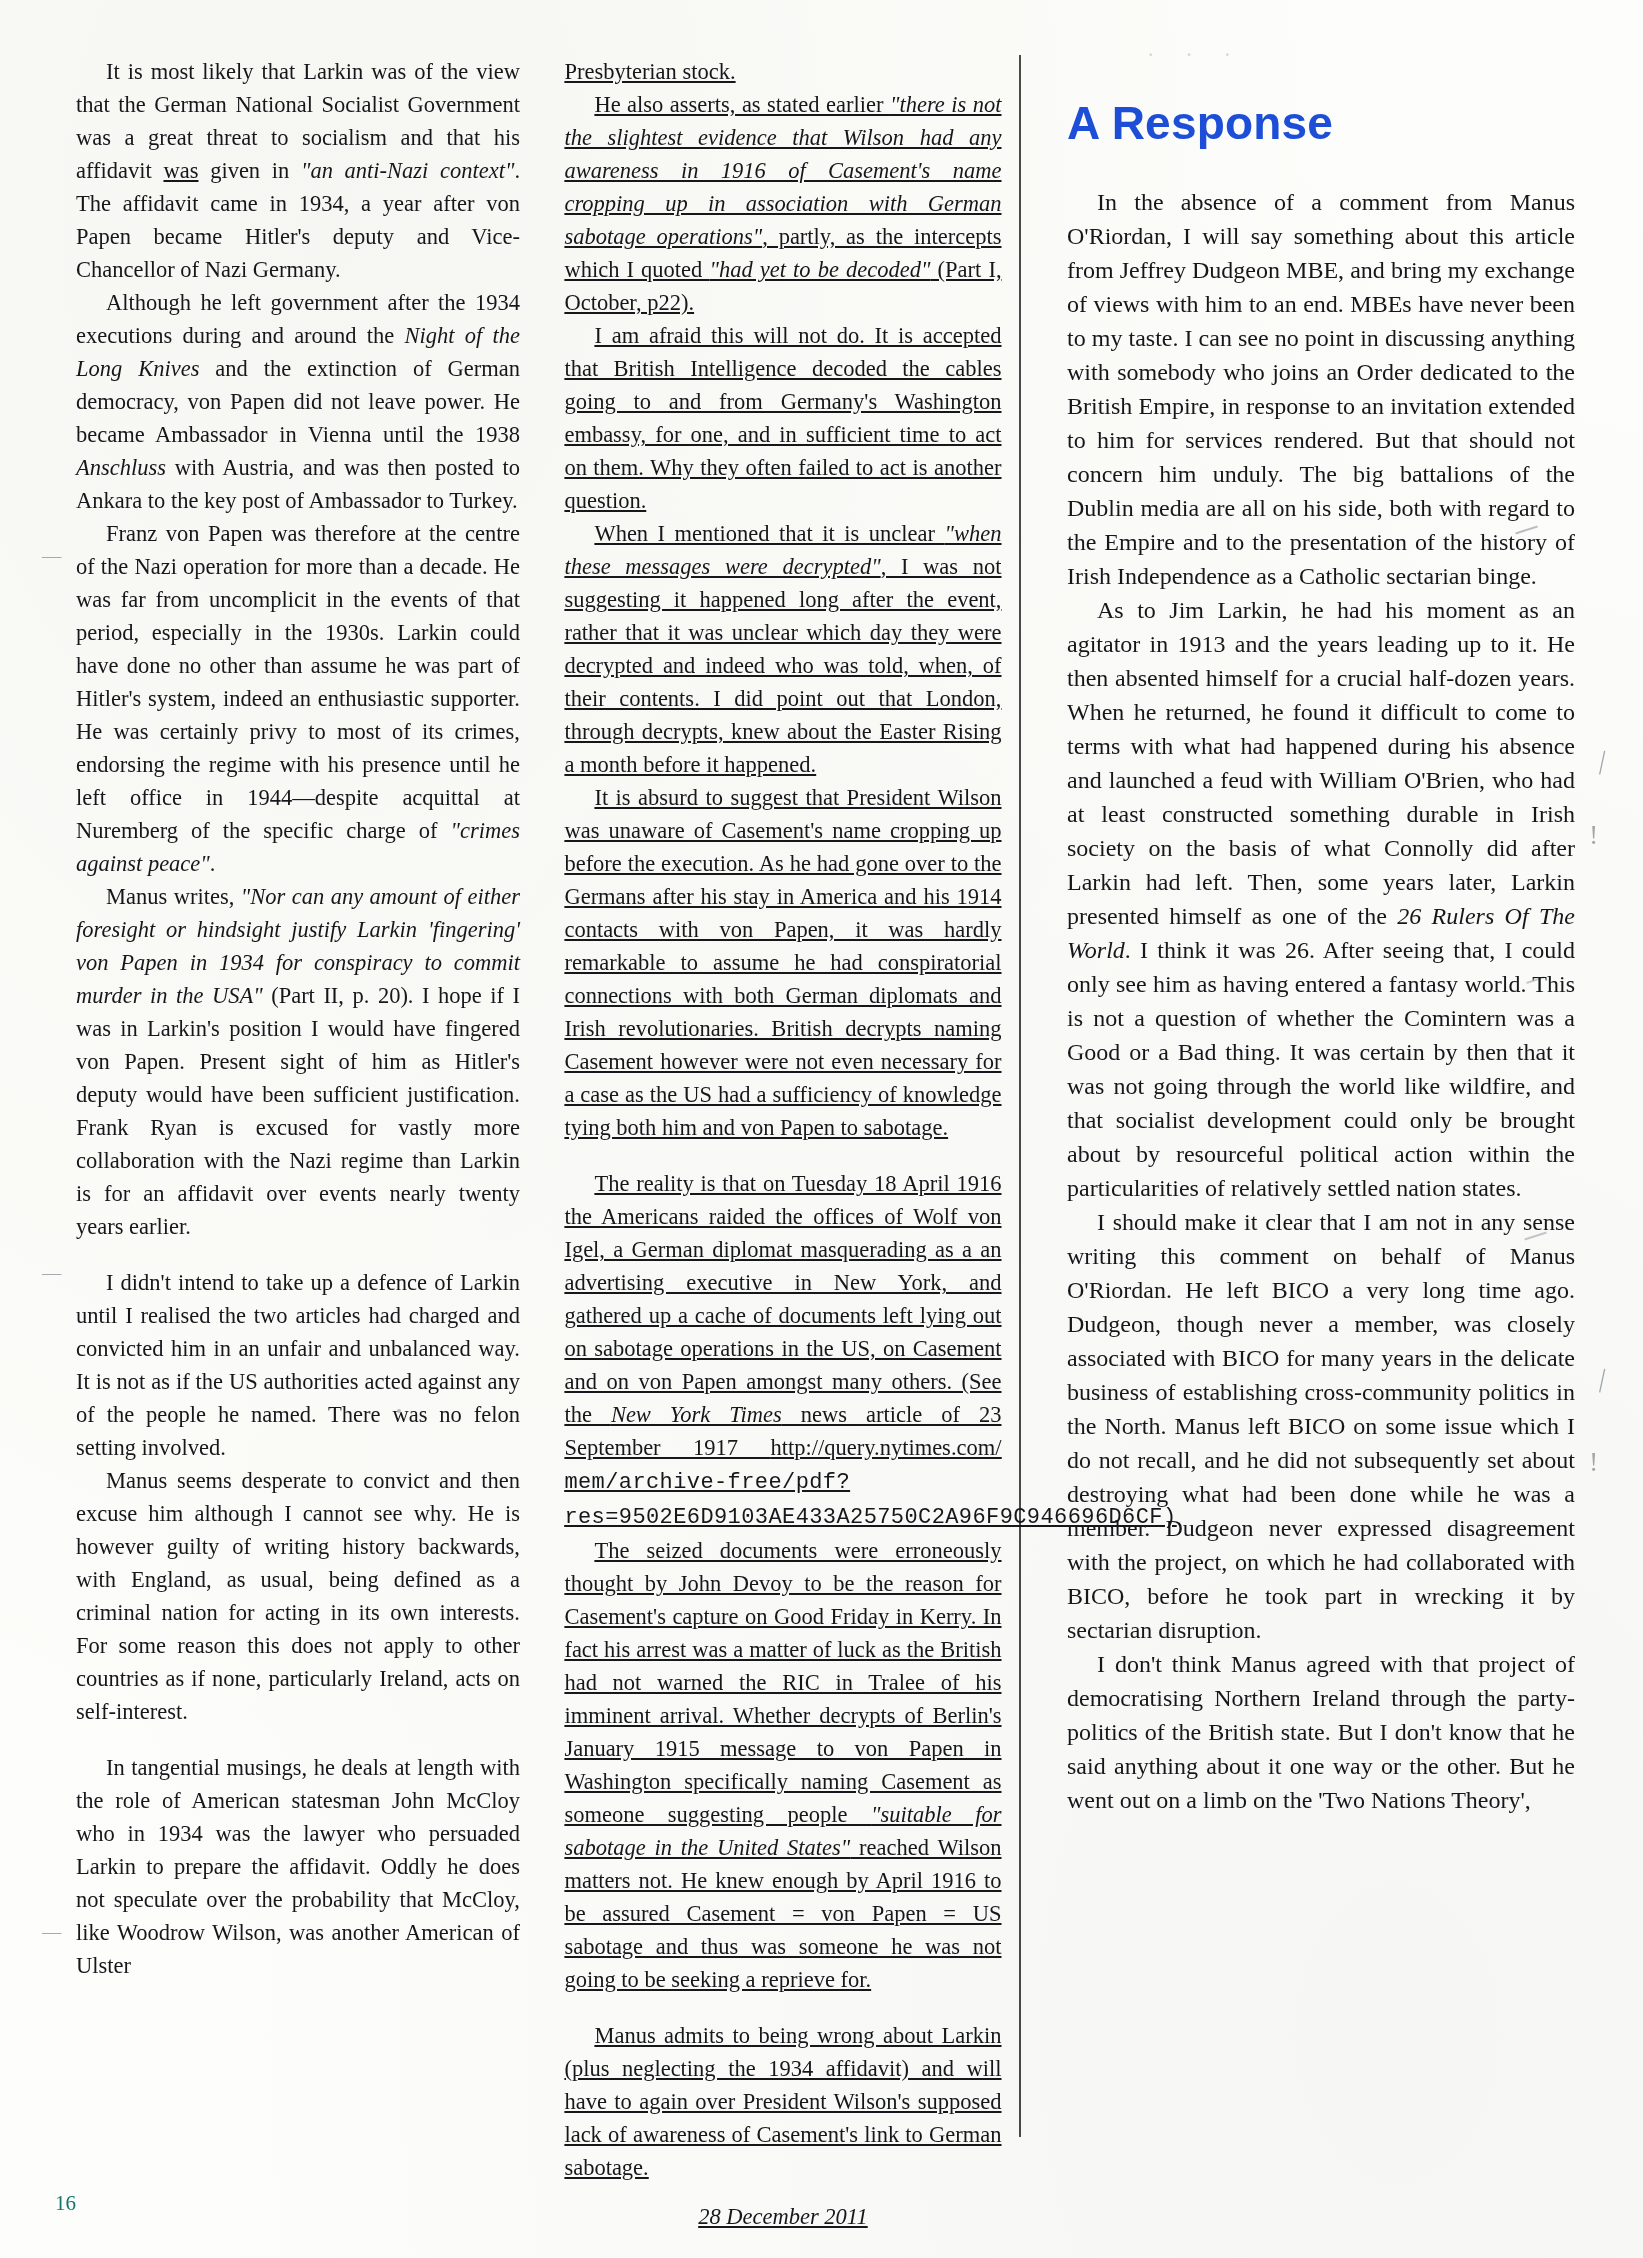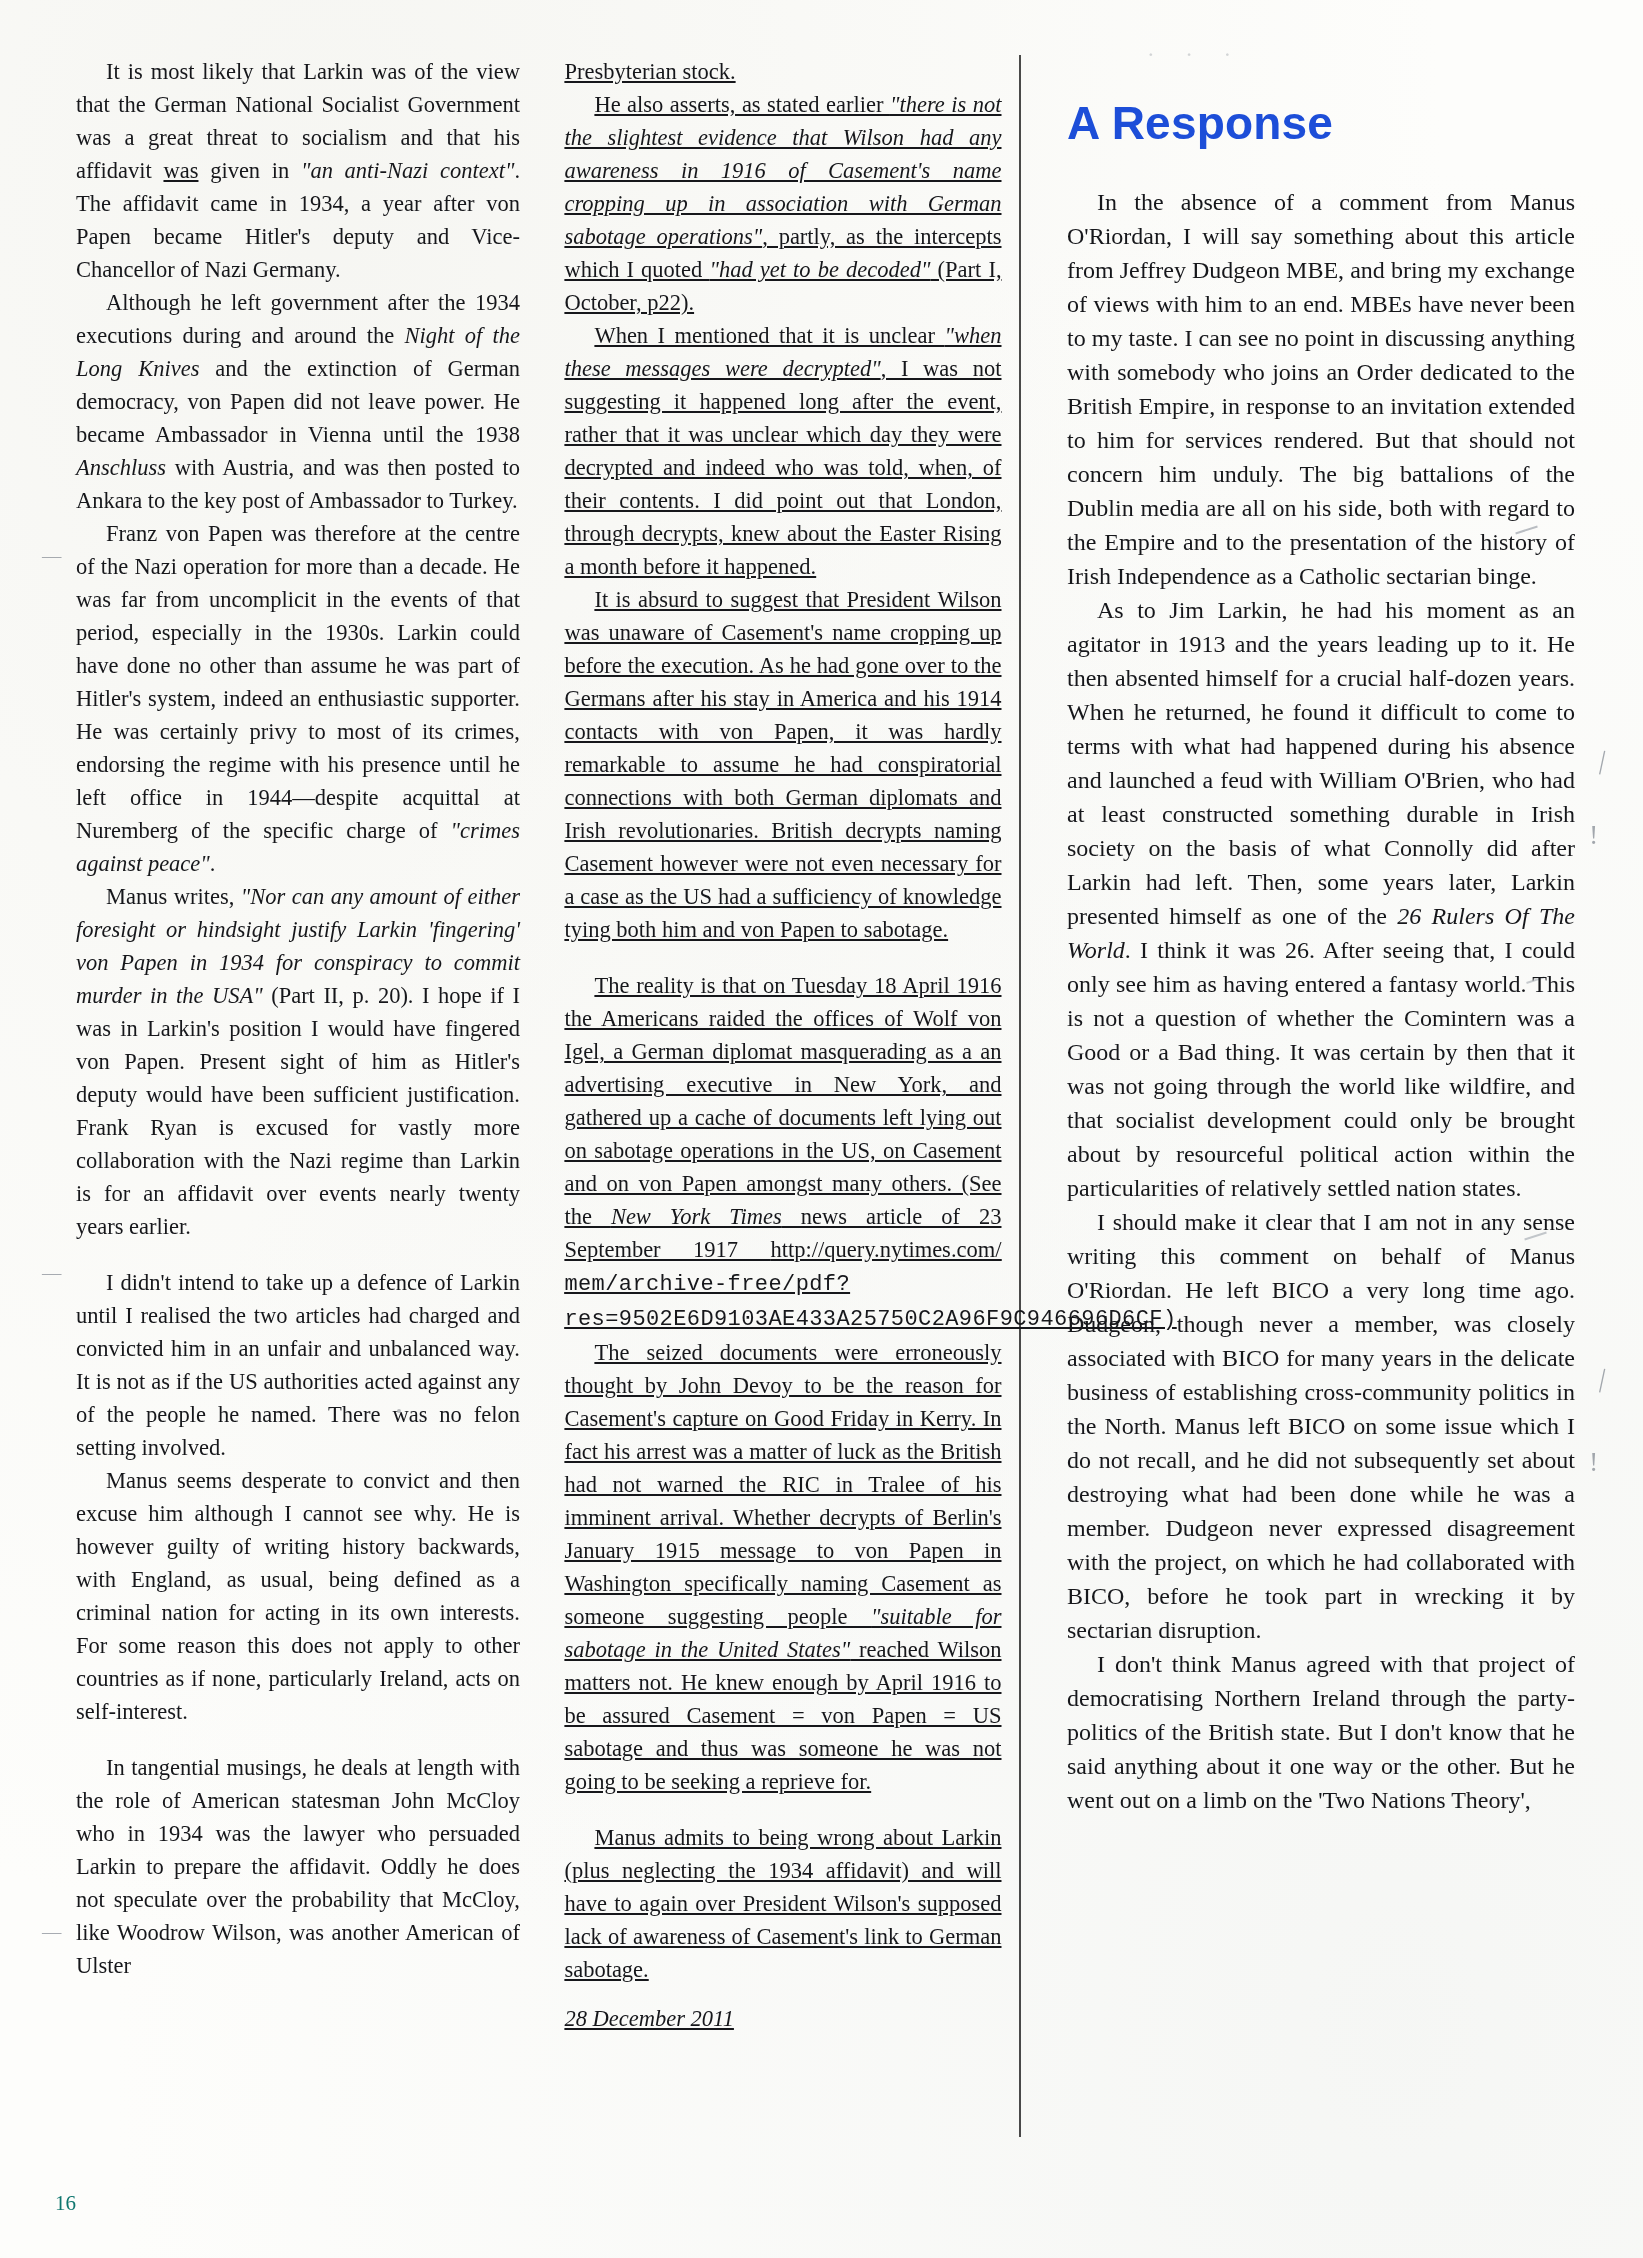--- a/index.html
+++ b/index.html
@@ -110,21 +110,21 @@
     font-weight: bold;
     letter-spacing: 0.2px;
     margin: 41px 0 35px 0;
     color: #1d4ed8;
   }
   .col-3 p {
     font-size: 24px;
     line-height: 34px;
   }
   .date {
-    text-align: left;
+    text-align: center;
     font-style: italic;
     font-size: 23px;
     margin-top: 16px;
   }
   .page-number {
     position: absolute;
     left: 55px;
     bottom: 42px;
     font-size: 21px;
     color: #0f766e;
@@ -187,20 +187,21 @@
       <p class="indent">Manus seems desperate to convict and then excuse him although I cannot see why. He is however guilty of writing history backwards, with England, as usual, being defined as a criminal nation for acting in its own interests. For some reason this does not apply to other countries as if none, particularly Ireland, acts on self-interest.</p>
 
       <p class="indent gap">In tangential musings, he deals at length with the role of American statesman John McCloy who in 1934 was the lawyer who persuaded Larkin to prepare the affidavit. Oddly he does not speculate over the probability that McCloy, like Woodrow Wilson, was another American of Ulster</p>
     </div>
 
     <div class="col col-2 c2">
       <p class="noindent">Presbyterian stock.</p>
 
       <p class="indent">He also asserts, as stated earlier <i>"there is not the slightest evidence that Wilson had any awareness in 1916 of Casement's name cropping up in association with German sabotage operations"</i>, partly, as the intercepts which I quoted <i>"had yet to be decoded"</i> (Part I, October, p22).</p>
 
+      <p class="indent">I am afraid this will not do. It is accepted that British Intelligence decoded the cables going to and from Germany's Washington embassy, for one, and in sufficient time to act on them. Why they often failed to act is another question.</p>
 
       <p class="indent">When I mentioned that it is unclear <i>"when these messages were decrypted"</i>, I was not suggesting it happened long after the event, rather that it was unclear which day they were decrypted and indeed who was told, when, of their contents. I did point out that London, through decrypts, knew about the Easter Rising a month before it happened.</p>
 
       <p class="indent">It is absurd to suggest that President Wilson was unaware of Casement's name cropping up before the execution. As he had gone over to the Germans after his stay in America and his 1914 contacts with von Papen, it was hardly remarkable to assume he had conspiratorial connections with both German diplomats and Irish revolutionaries. British decrypts naming Casement however were not even necessary for a case as the US had a sufficiency of knowledge tying both him and von Papen to sabotage.</p>
 
       <p class="indent gap">The reality is that on Tuesday 18 April 1916 the Americans raided the offices of Wolf von Igel, a German diplomat masquerading as a an advertising executive in New York, and gathered up a cache of documents left lying out on sabotage operations in the US, on Casement and on von Papen amongst many others. (See the <i>New York Times</i> news article of 23 September 1917 <span class="link">http://query.nytimes.com/</span><span class="mono">mem/archive-free/pdf?res=9502E</span><span class="mono">6D9103AE433A25750C2A96F9C946696D6CF)</span></p>
 
       <p class="indent">The seized documents were erroneously thought by John Devoy to be the reason for Casement's capture on Good Friday in Kerry. In fact his arrest was a matter of luck as the British had not warned the RIC in Tralee of his imminent arrival. Whether decrypts of Berlin's January 1915 message to von Papen in Washington specifically naming Casement as someone suggesting people <i>"suitable for sabotage in the United States"</i> reached Wilson matters not. He knew enough by April 1916 to be assured Casement = von Papen = US sabotage and thus was someone he was not going to be seeking a reprieve for.</p>
 
       <p class="indent gap">Manus admits to being wrong about Larkin (plus neglecting the 1934 affidavit) and will have to again over President Wilson's supposed lack of awareness of Casement's link to German sabotage.</p>

